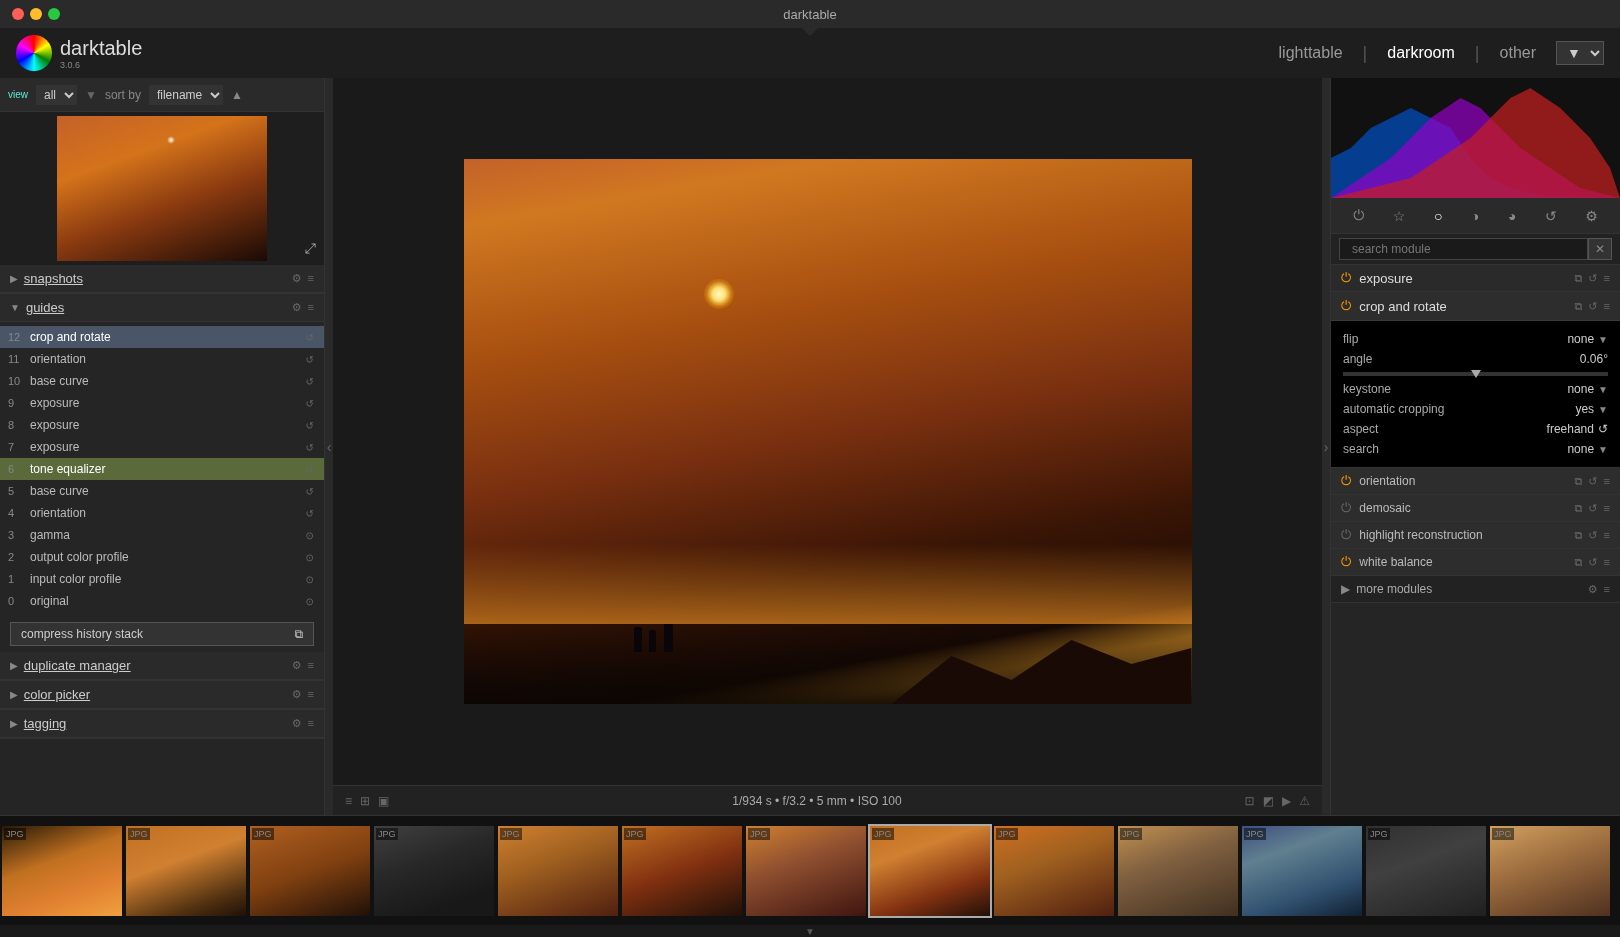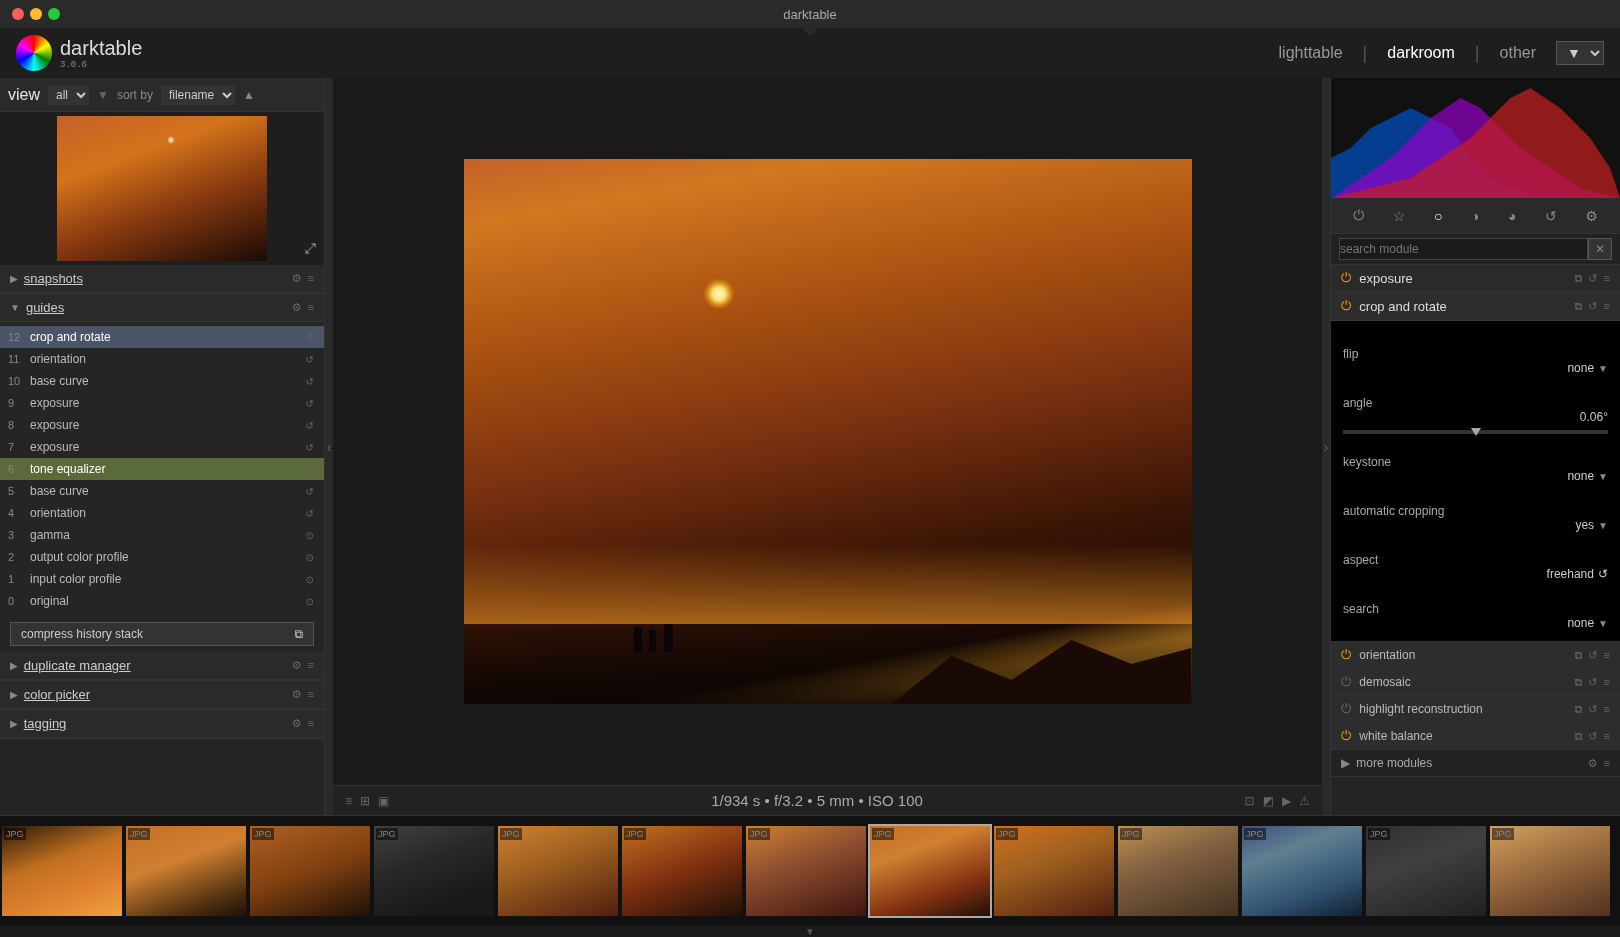--- a/index.html
+++ b/index.html
@@ -71,21 +71,21 @@
       flex: 1;
     }
     .logo-circle {
       width: 36px; height: 36px;
       border-radius: 50%;
       background: conic-gradient(red, yellow, green, cyan, blue, magenta, red);
       display: flex; align-items: center; justify-content: center;
       flex-shrink: 0;
     }
     .logo-text { color: #ddd; font-size: 20px; font-weight: 300; }
-    .logo-version { color: #888; font-size: 9px; display: block; font-family: Liberation Mono, monospace; }
+    .logo-version { color: #888; font-size: 9px; display: block; }
     .nav-area {
       display: flex;
       align-items: center;
       gap: 12px;
     }
     .nav-item {
       color: #999;
       font-size: 16px;
       cursor: pointer;
       padding: 4px 8px;
@@ -125,21 +125,21 @@
     .toolbar-row {
       background: #2a2a2a;
       height: 34px;
       display: flex;
       align-items: center;
       padding: 0 8px;
       gap: 8px;
       flex-shrink: 0;
       border-bottom: 1px solid #333;
     }
-    .toolbar-label { color: #e5e5e5; font-size: 16px; }
+    .toolbar-label { color: #5eead4; font-size: 10px; }
     .toolbar-select {
       background: #333;
       border: none;
       color: #ccc;
       font-size: 12px;
       padding: 2px 4px;
       cursor: pointer;
     }
     .sort-label { color: #888; }
     .sort-arrow { color: #888; }
@@ -300,21 +300,21 @@
       background: #222;
       height: 30px;
       display: flex;
       align-items: center;
       justify-content: space-between;
       padding: 0 12px;
       border-top: 1px solid #333;
       flex-shrink: 0;
     }
     .status-icons { display: flex; gap: 8px; color: #666; }
-    .status-info { color: #aaa; font-size: 15px; }
+    .status-info { color: #aaa; font-size: 12px; }
     .status-right { display: flex; gap: 8px; color: #666; }
 
     
     .right-sidebar {
       width: 290px;
       background: #252525;
       display: flex;
       flex-direction: column;
       overflow-y: auto;
       flex-shrink: 0;
@@ -361,21 +361,21 @@
       padding: 4px 8px;
       background: #222;
       border-bottom: 1px solid #333;
       flex-shrink: 0;
     }
     .search-module-input {
       flex: 1;
       background: #1a1a1a;
       border: 1px solid #444;
       color: #ccc;
-      padding: 3px 0;
+      padding: 3px 12px;
       font-size: 12px;
     }
     .search-module-btn {
       background: #333;
       border: 1px solid #555;
       color: #888;
       padding: 3px 6px;
       cursor: pointer;
       font-size: 12px;
     }
@@ -419,21 +419,20 @@
     .module-label {
       color: #aaa;
       font-size: 12px;
     }
     .module-value {
       color: #ccc;
       font-size: 12px;
       display: flex;
       align-items: center;
       gap: 4px;
-      margin-top: 29px;
     }
     .dropdown-arrow { color: #888; font-size: 10px; }
 
     
     .angle-slider-row {
       display: flex;
       align-items: center;
       gap: 6px;
       padding: 3px 0;
     }

